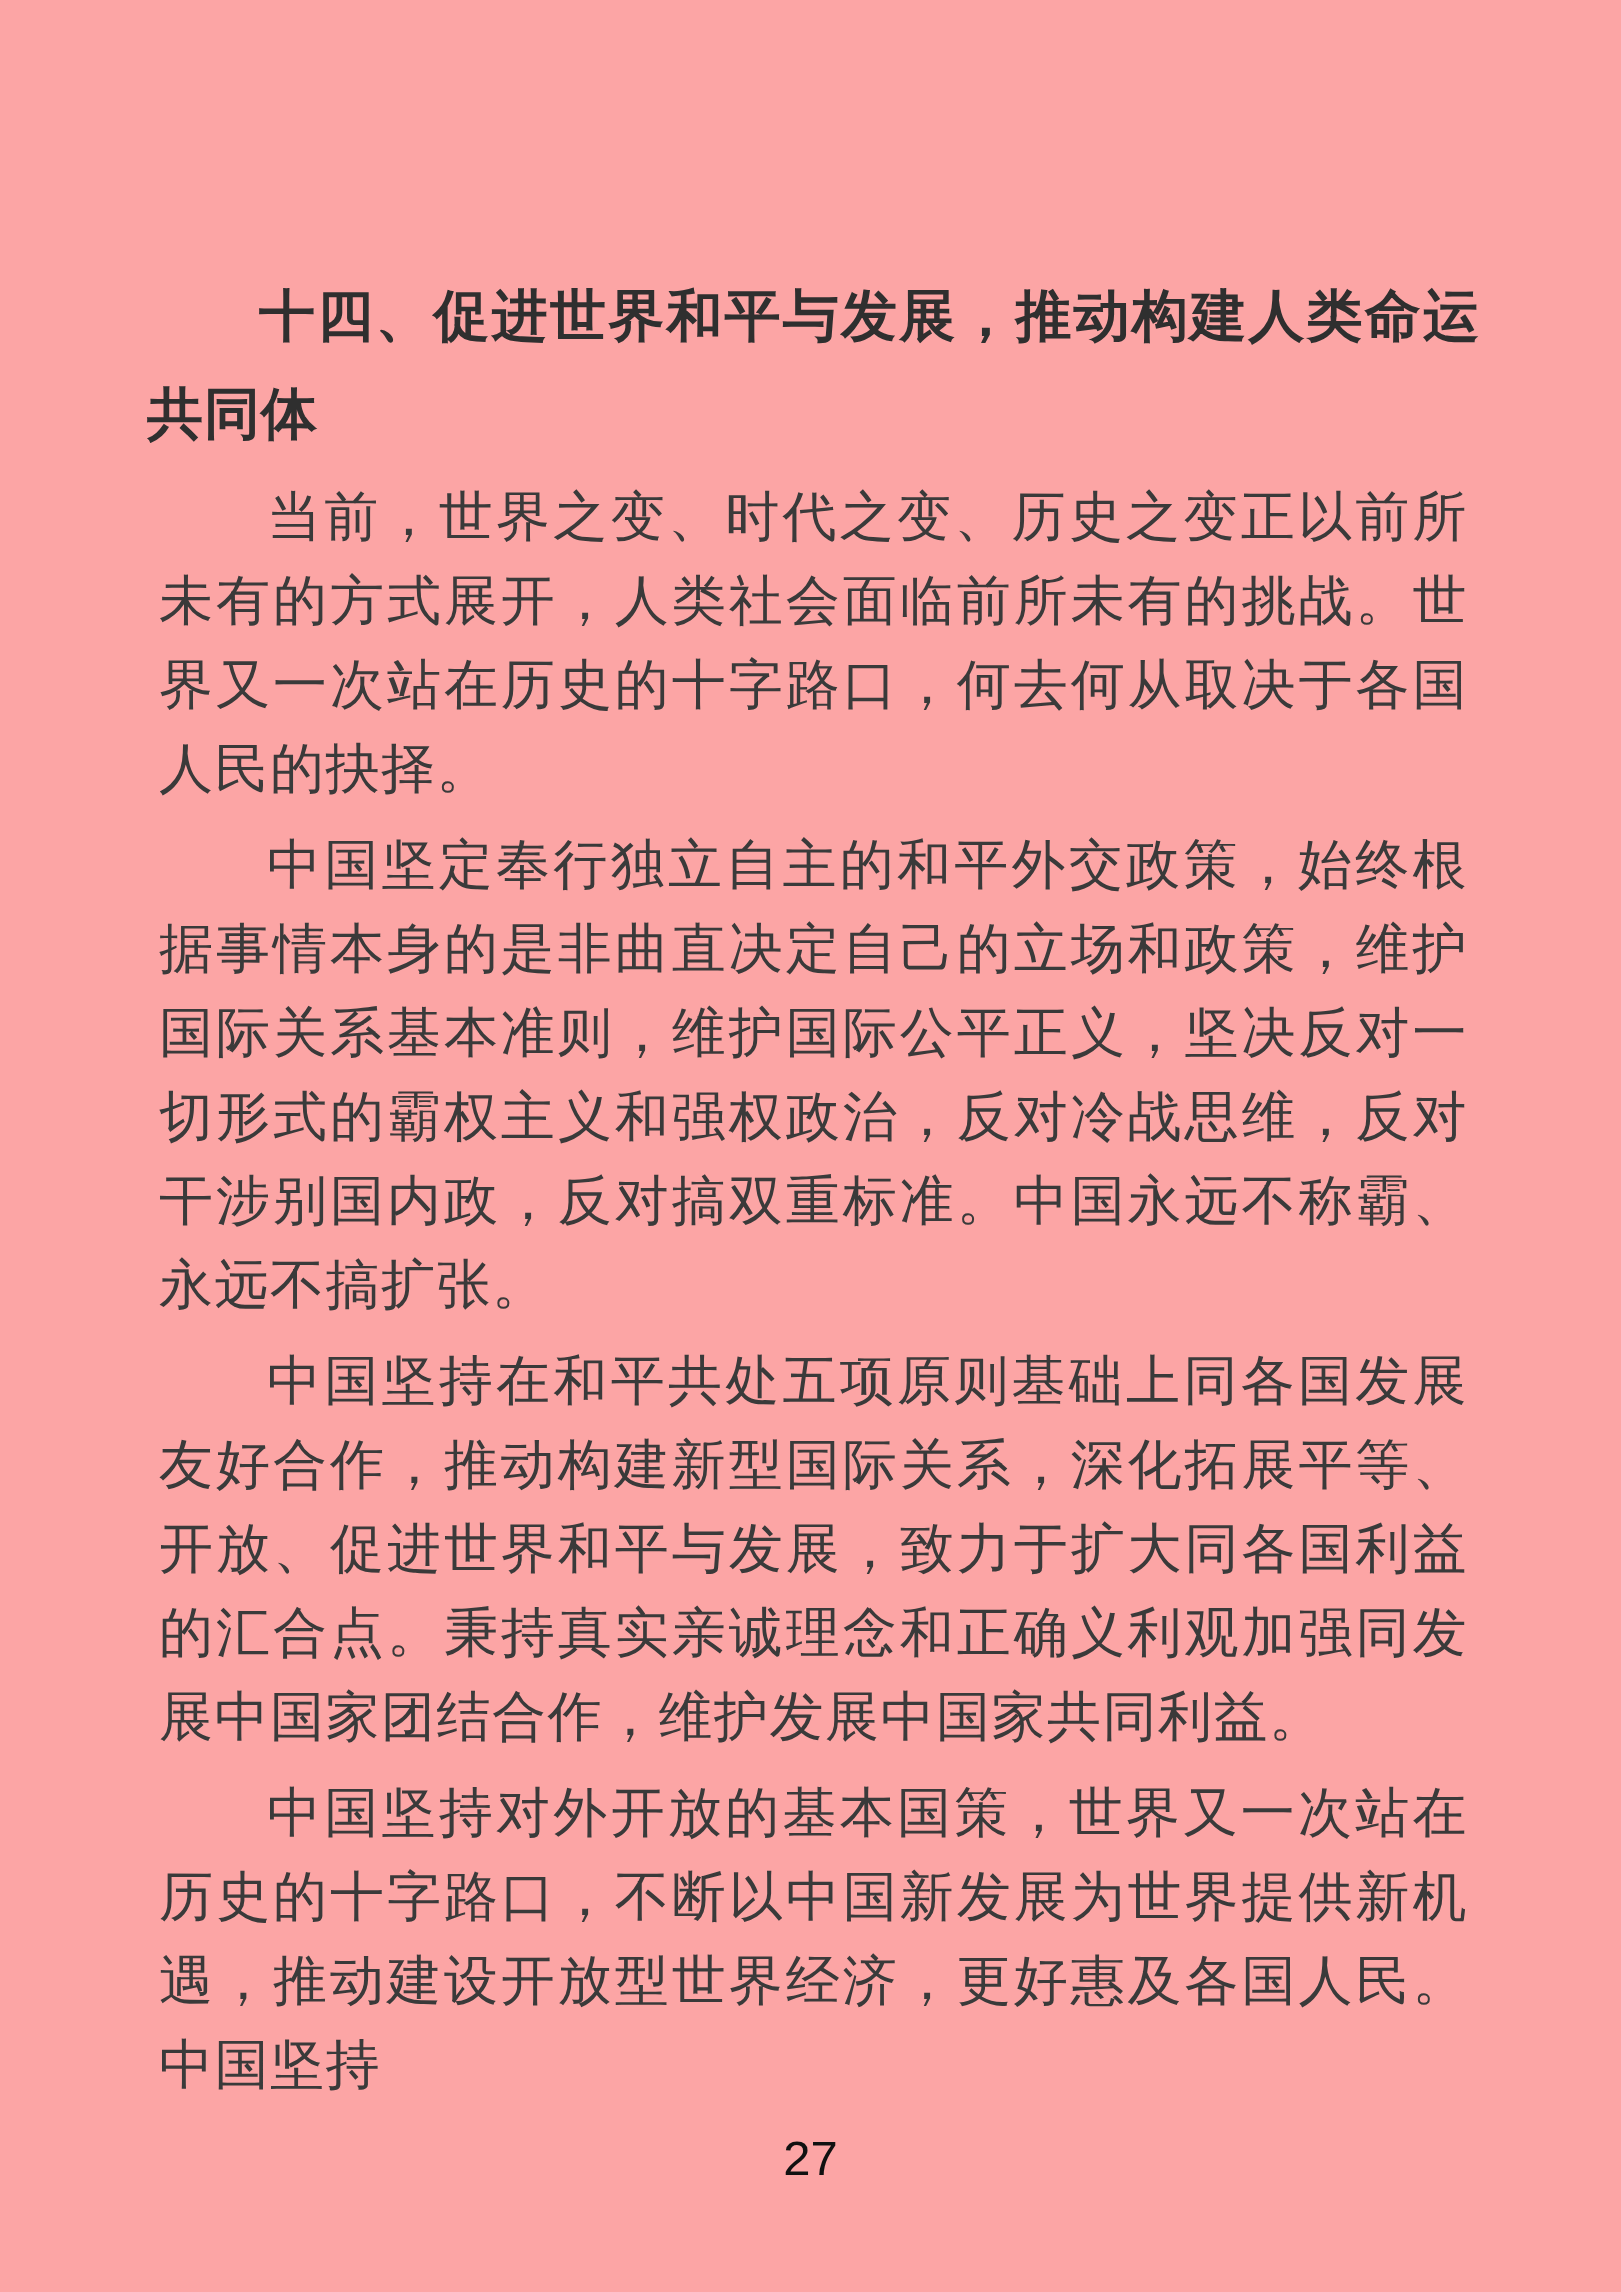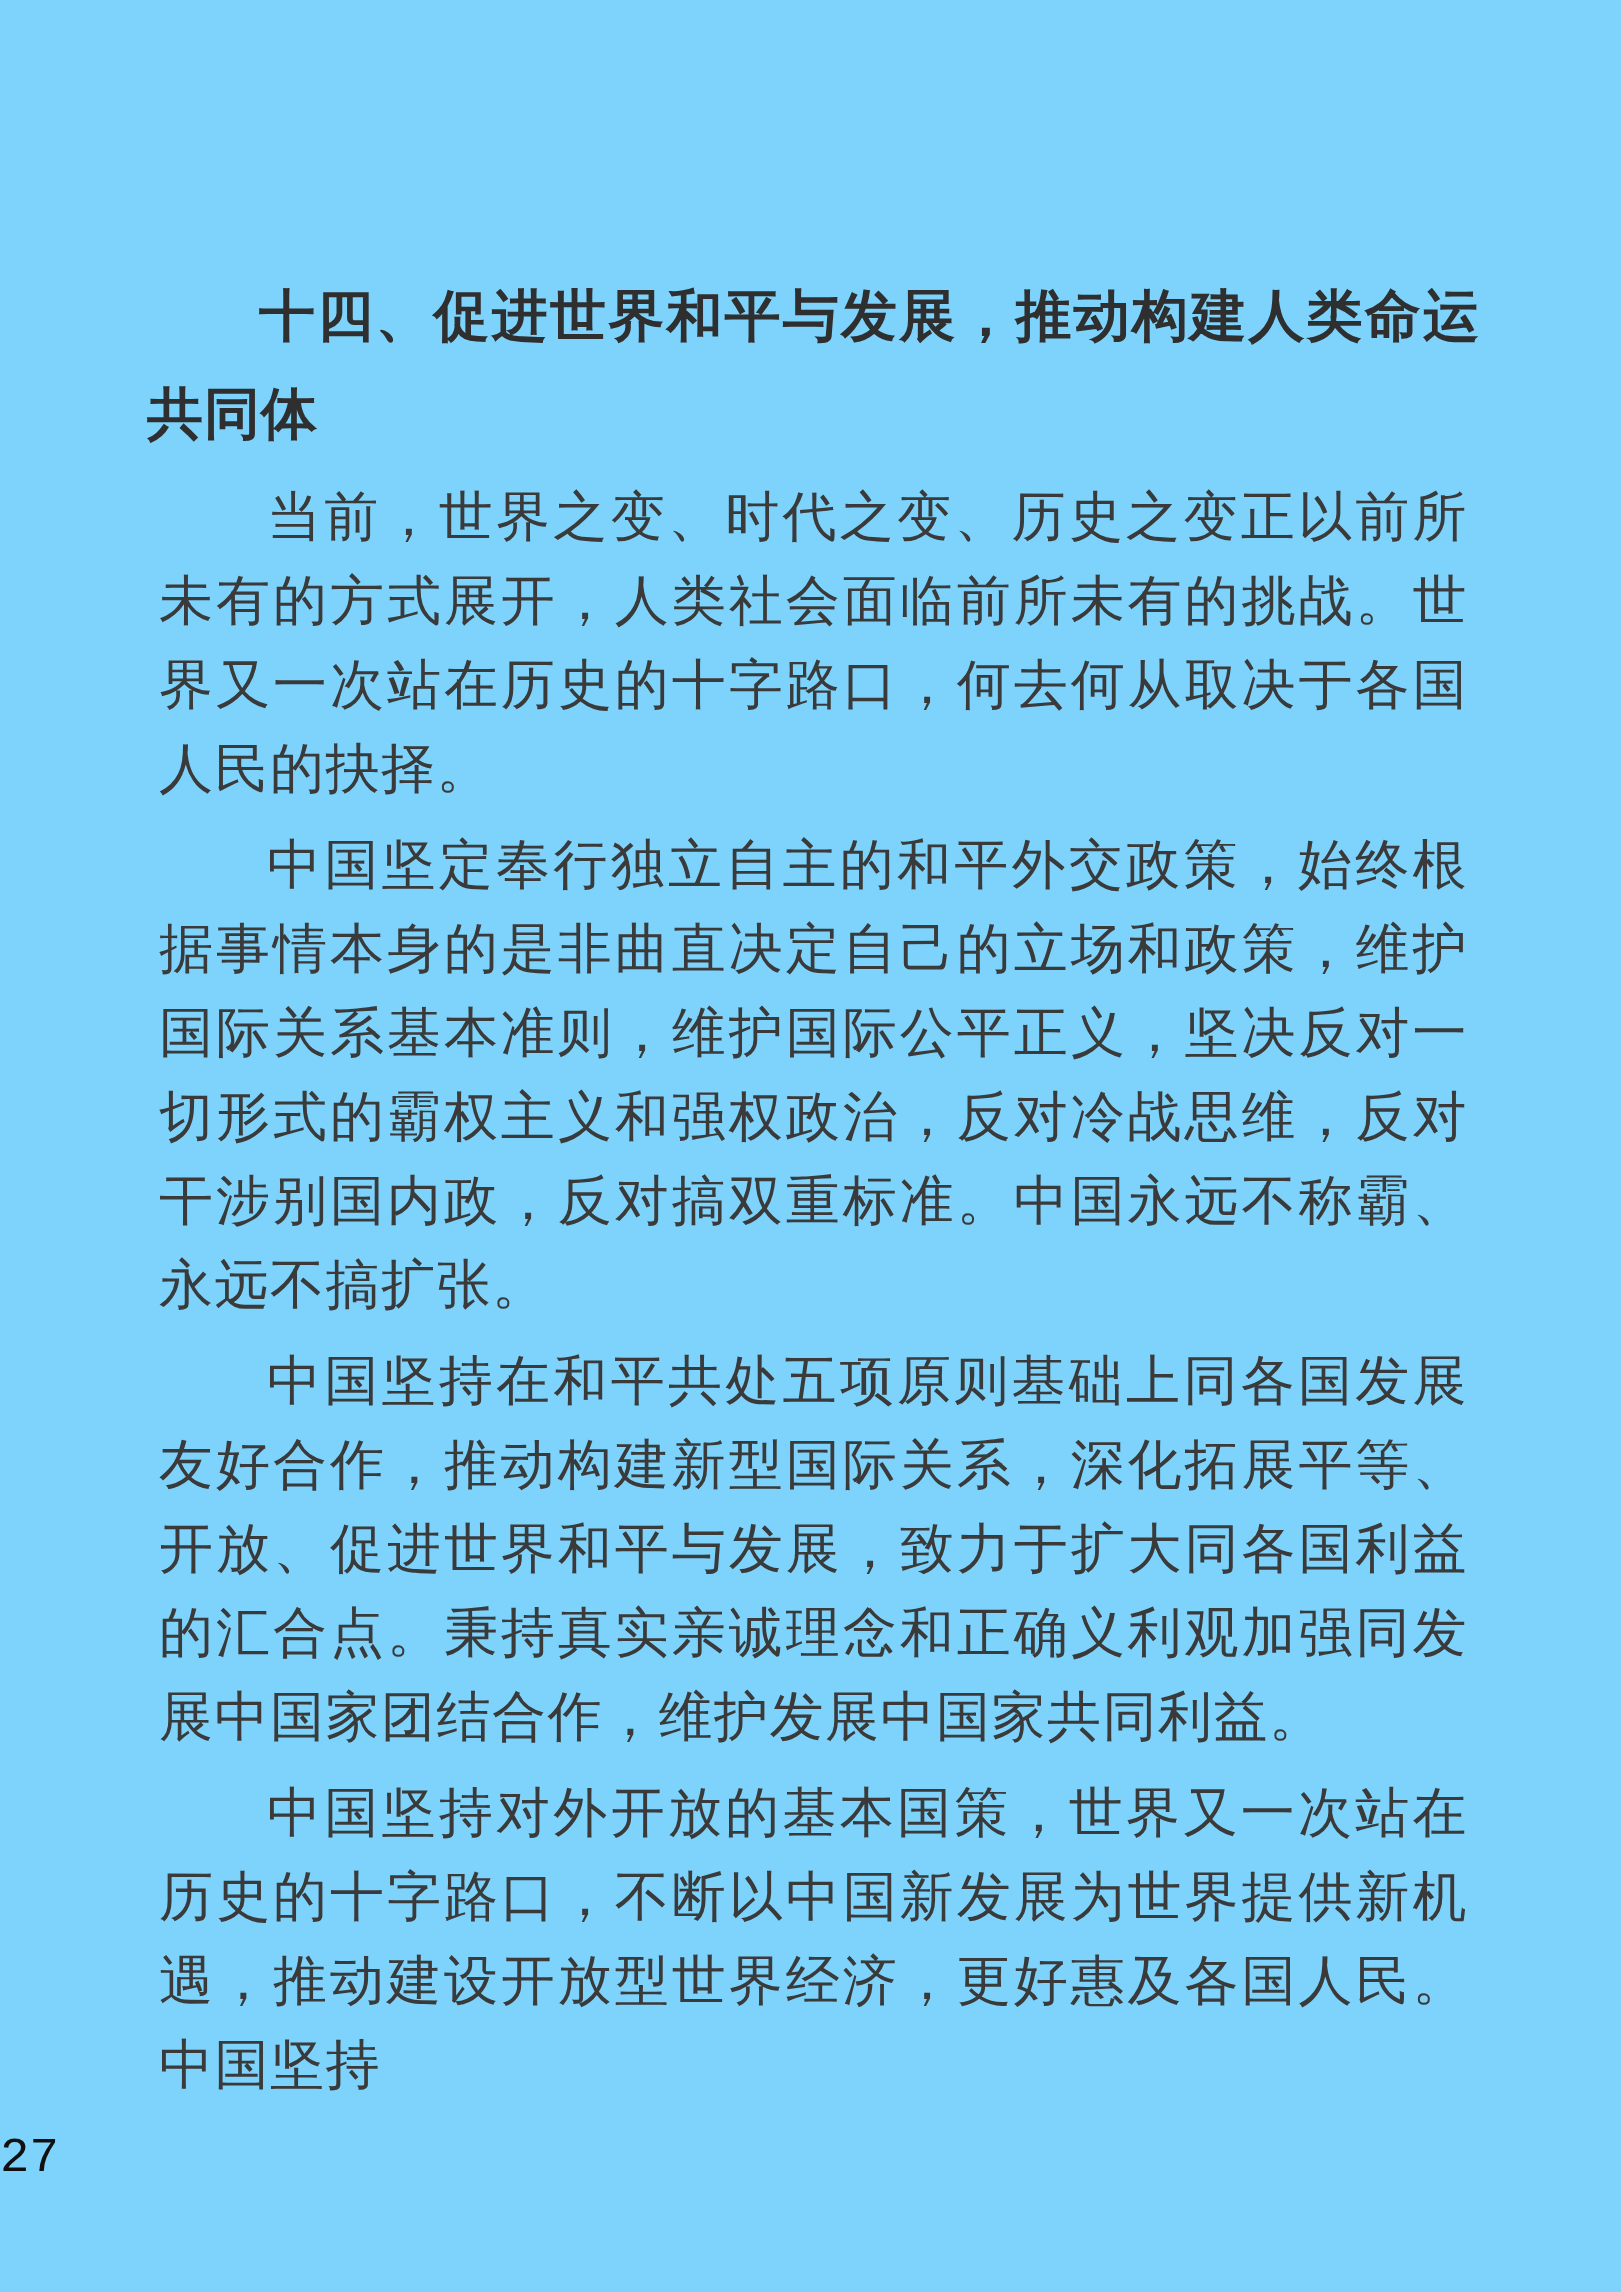--- a/index.html
+++ b/index.html
@@ -4,21 +4,21 @@
 <style>
   html, body {
     margin: 0;
     padding: 0;
     background: #ffffff;
   }
   .page {
     position: relative;
     width: 1621px;
     height: 2293px;
-    background: #7dd3fc;
+    background: #fca5a5;
     overflow: hidden;
   }
   .content {
     position: absolute;
     left: 147px;
     top: 267px;
     width: 1333px;
   }
   .heading {
     margin: 0 0 2px 0;
@@ -39,21 +39,22 @@
     color: #3a3a3a;
     text-indent: 2em;
     text-align: justify;
     letter-spacing: 1.5px;
   }
   .page-number {
     position: absolute;
     top: 2129px;
     left: 0;
     width: 100%;
-    font-family: Liberation Mono, monospace;
+    text-align: center;
+    font-family: Liberation Sans, sans-serif;
     font-size: 49px;
     line-height: 59px;
     color: #111111;
   }
 </style>
 </head>
 <body>
 
 <div class="page">
   <div class="content">

